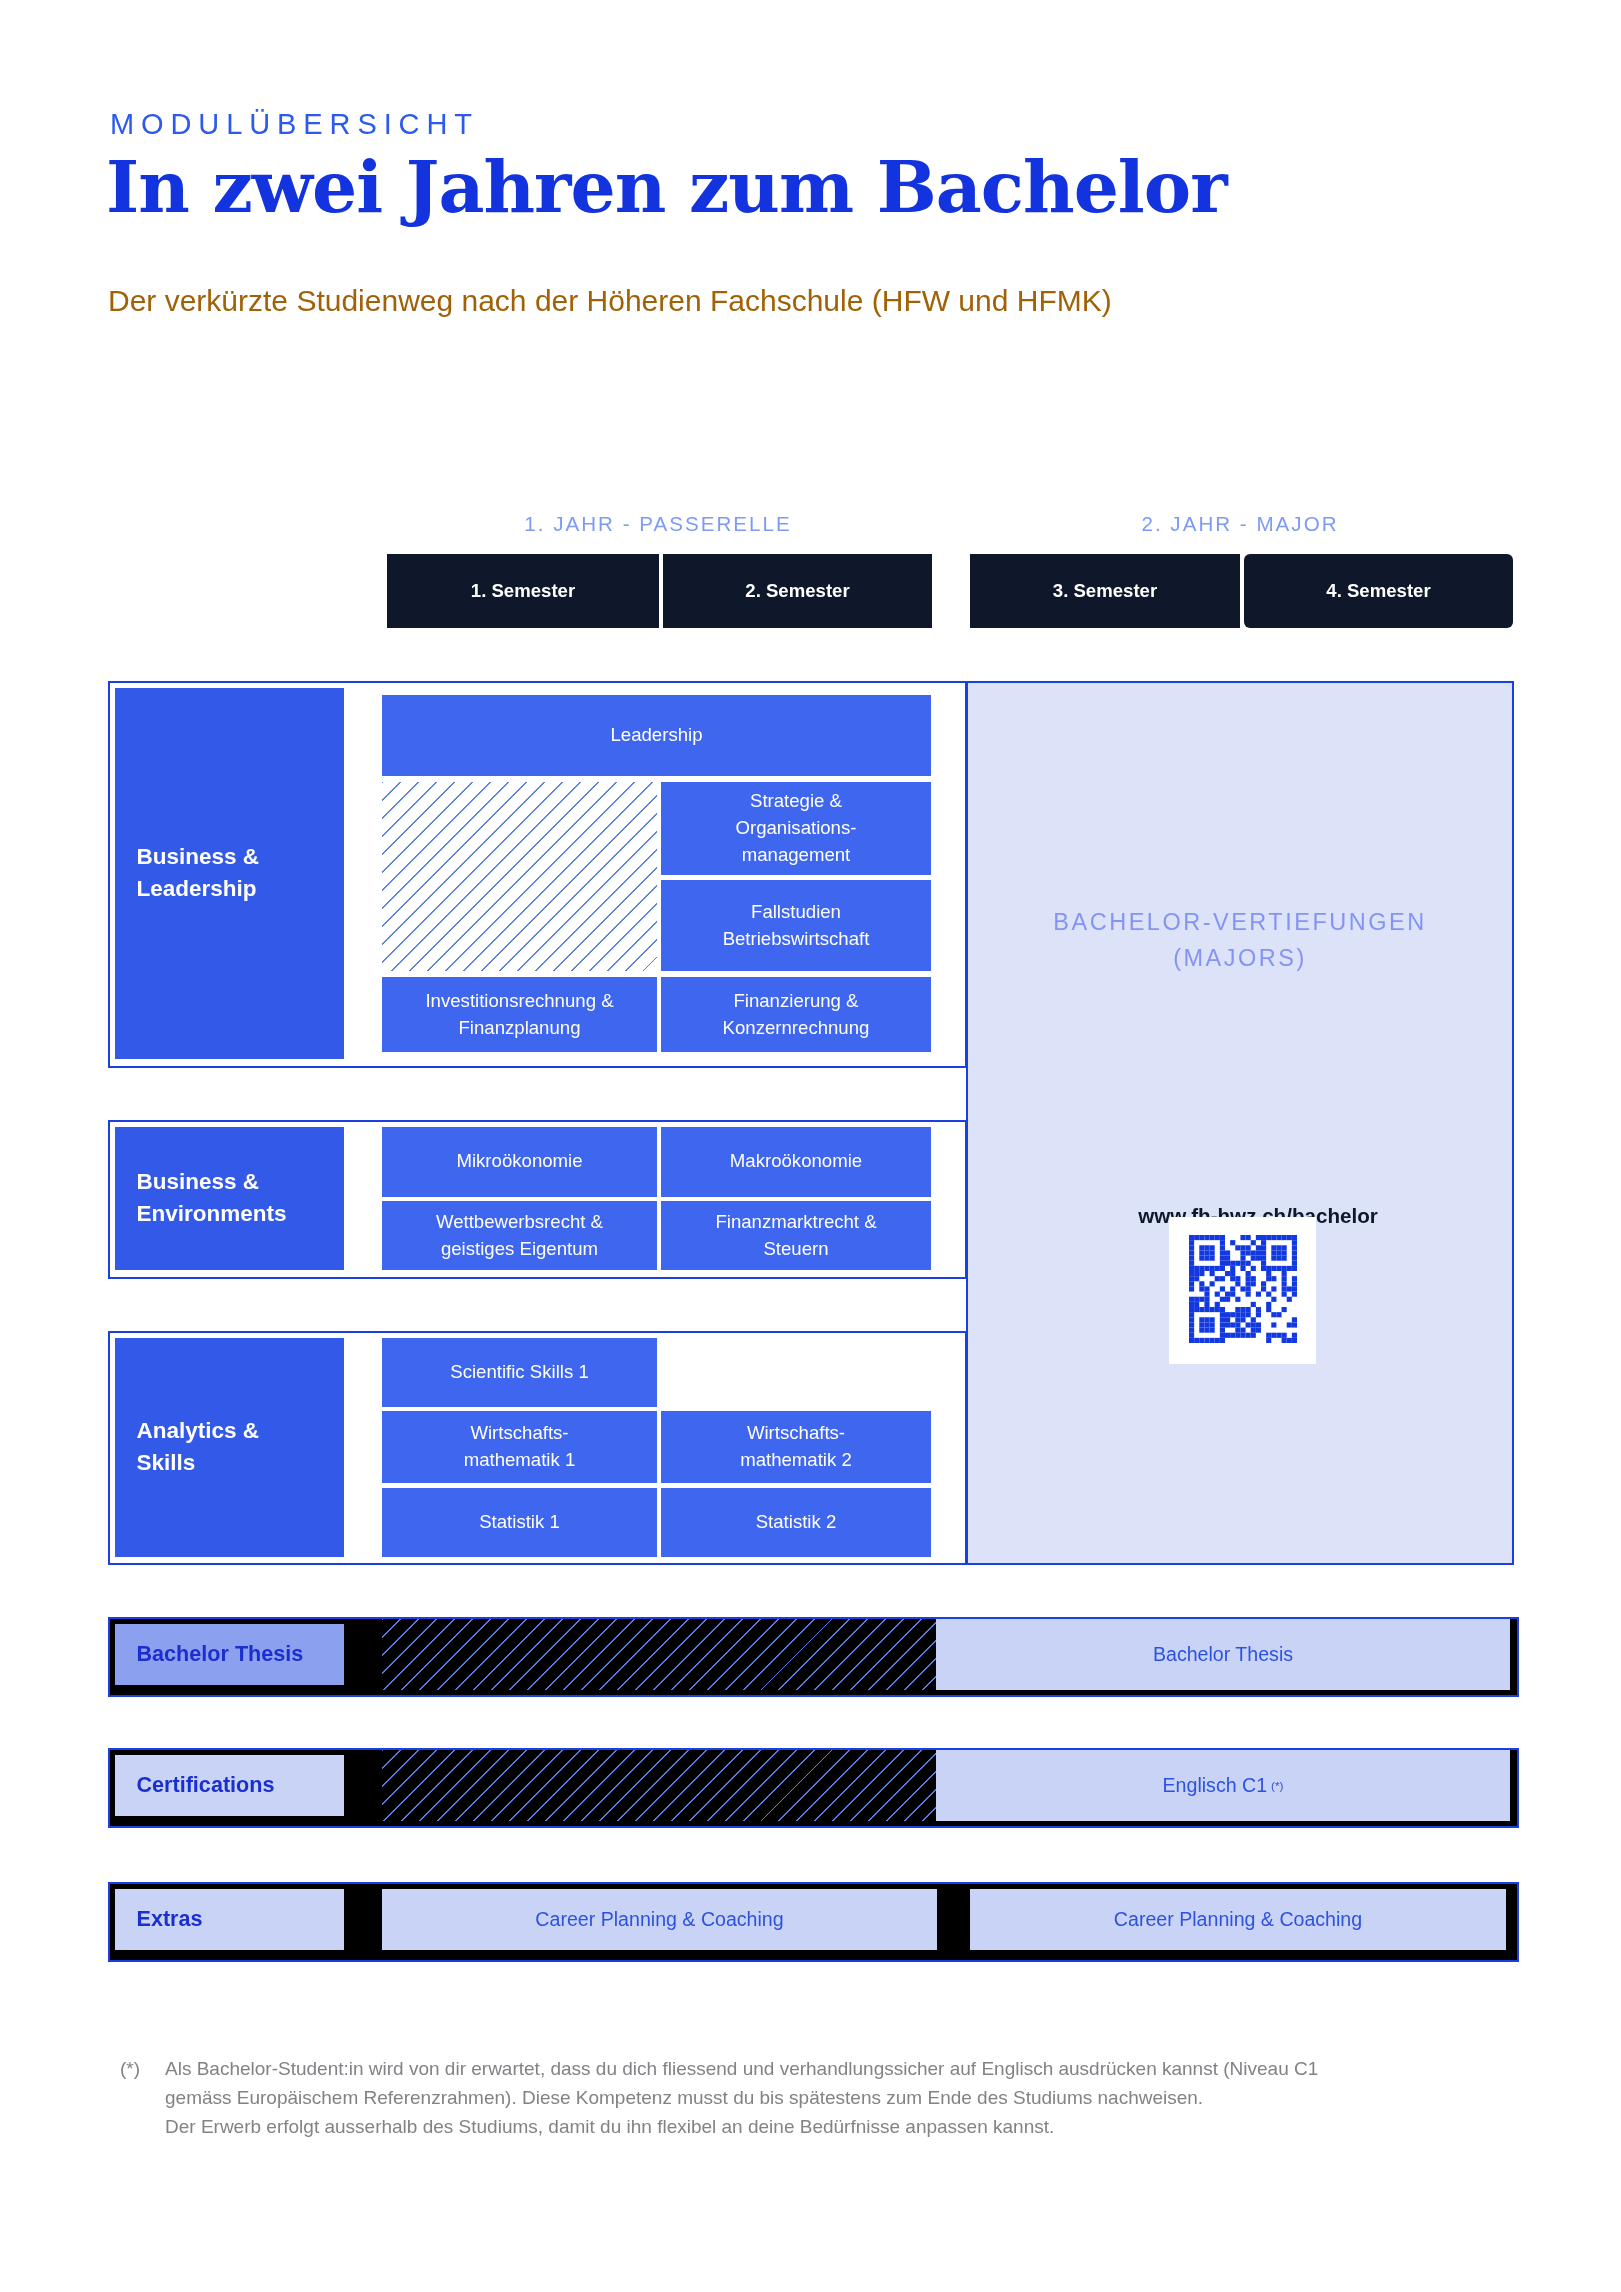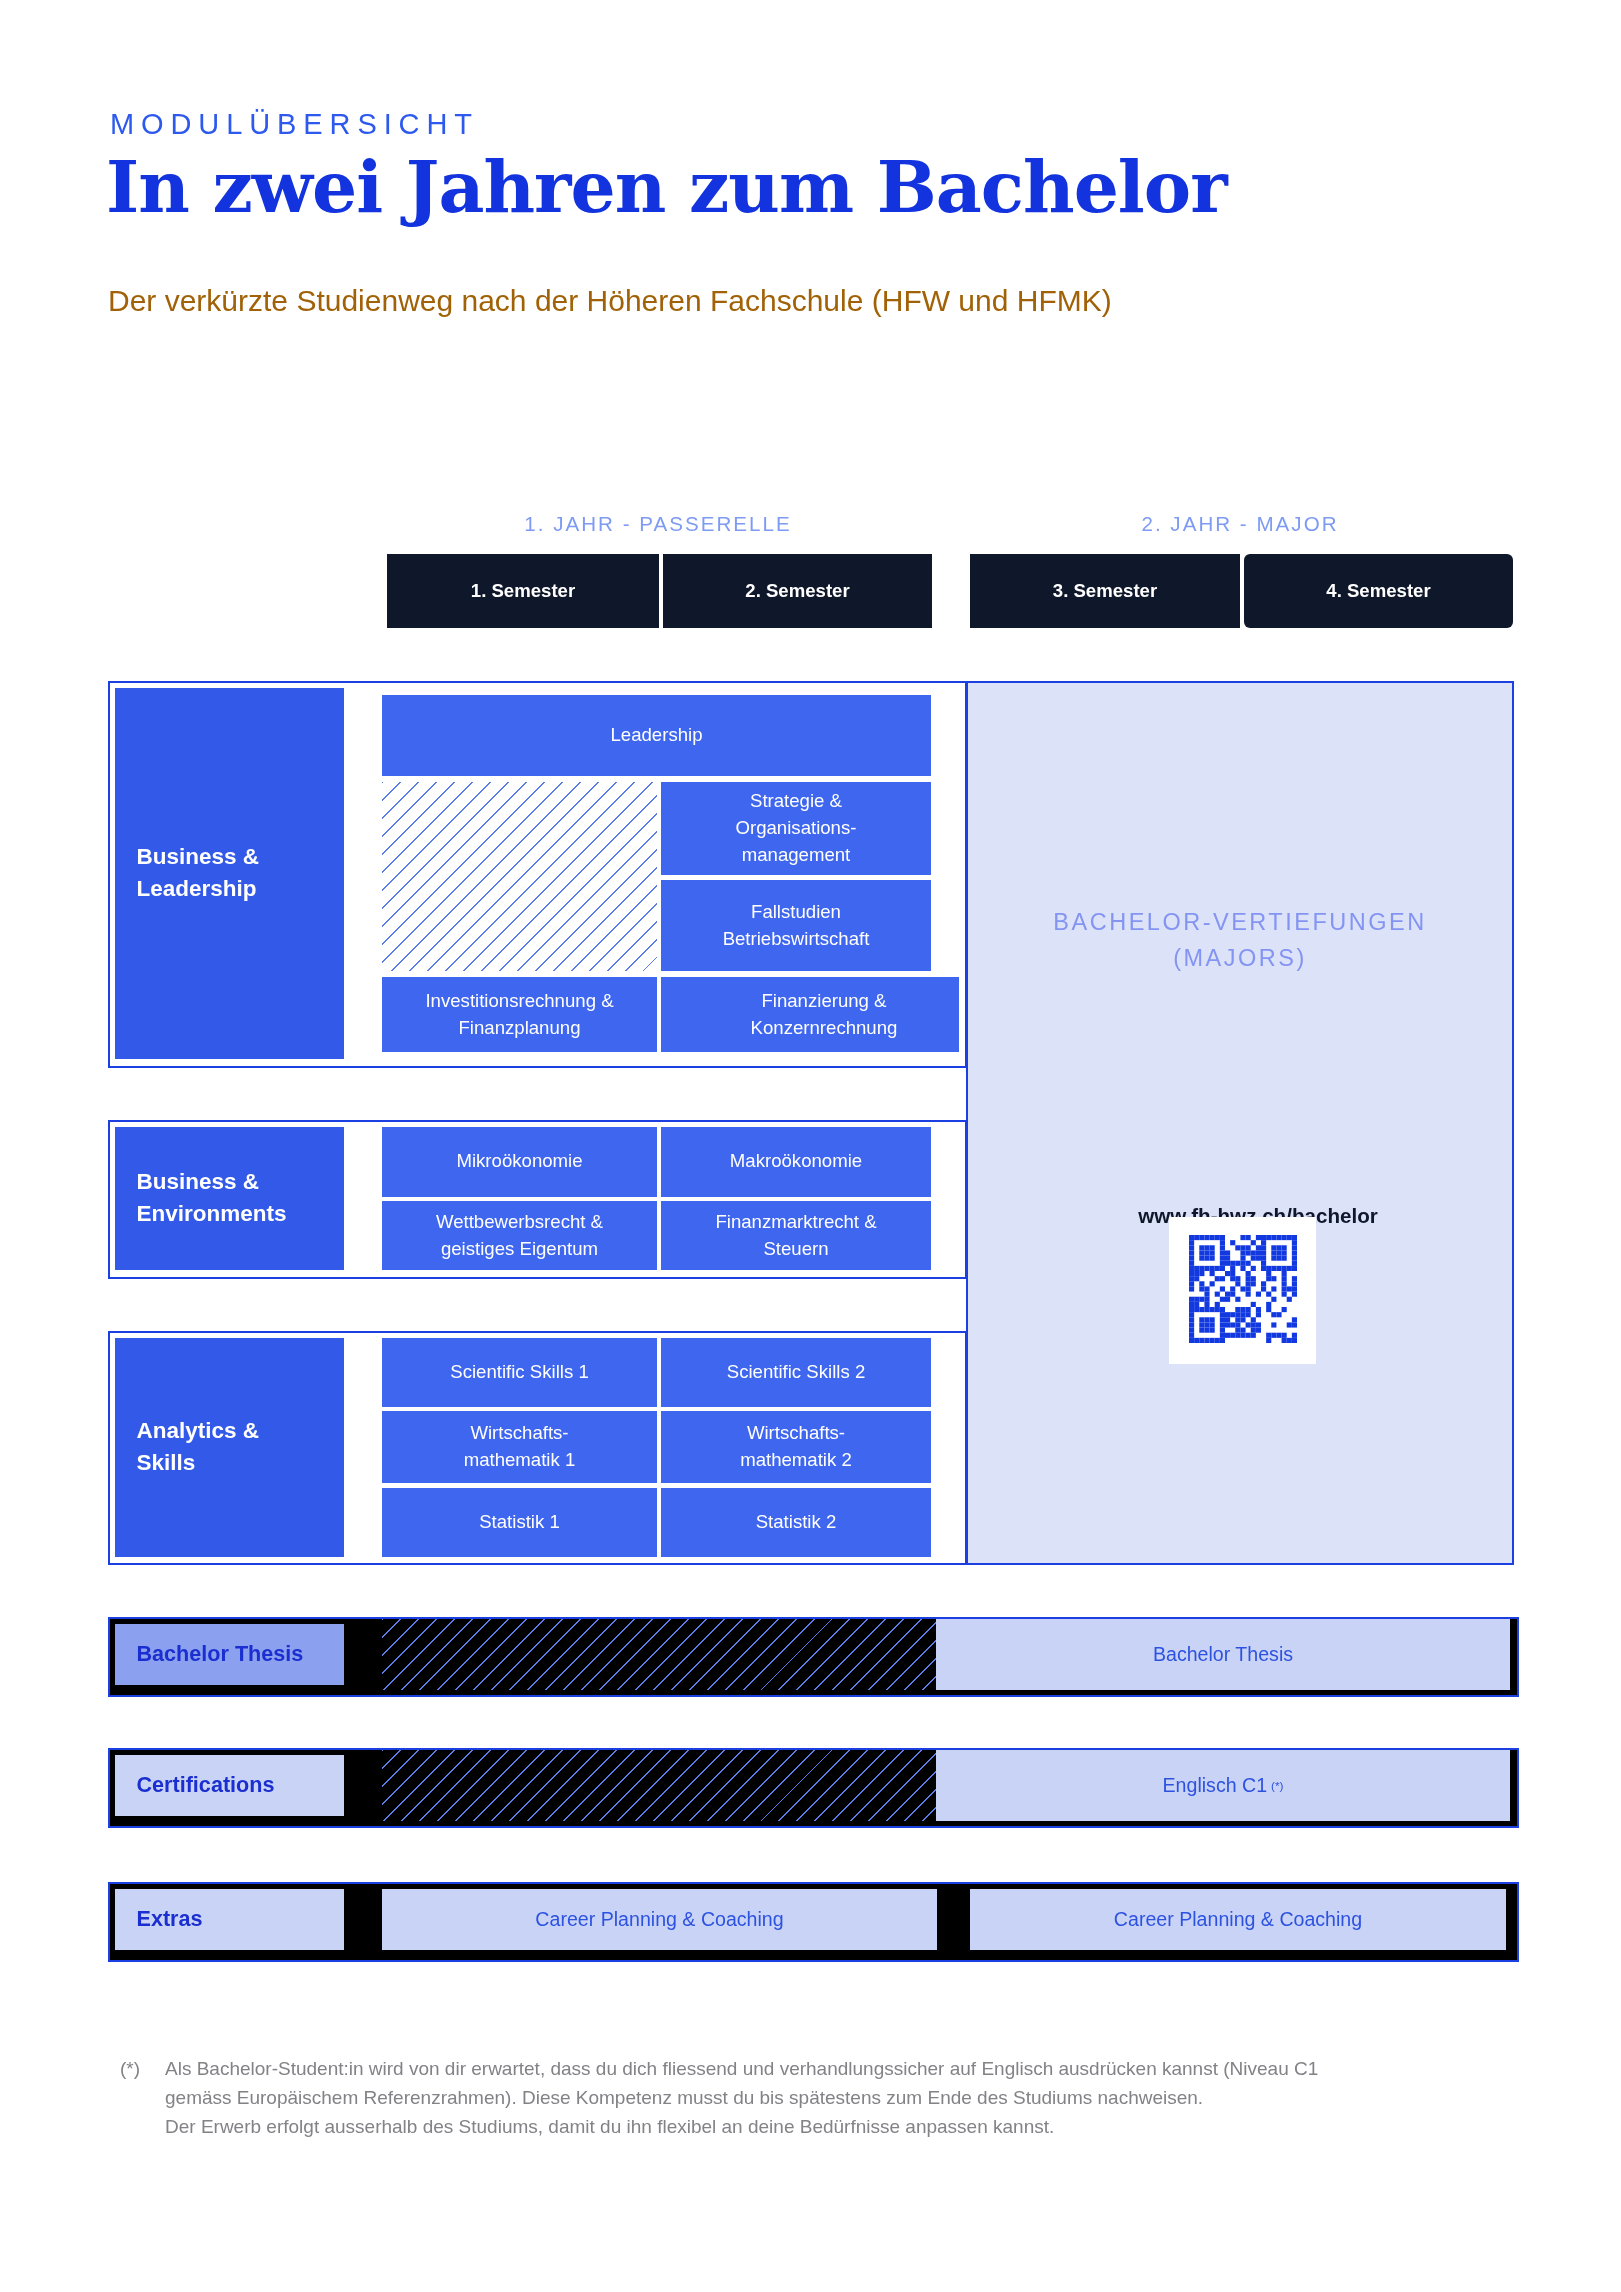--- a/index.html
+++ b/index.html
@@ -70,40 +70,39 @@
 Leadership</div>
     <div class="abs mod" style="left:272px;top:11.8px;width:549px;height:81px;">Leadership</div>
     <div class="abs hatch" style="left:272px;top:99px;width:275px;height:189px;"></div>
     <div class="abs mod preline" style="left:551px;top:99px;width:270px;height:93px;">Strategie &amp;
 Organisations-
 management</div>
     <div class="abs mod preline" style="left:551px;top:197px;width:270px;height:91px;">Fallstudien
 Betriebswirtschaft</div>
     <div class="abs mod preline" style="left:272px;top:294px;width:275px;height:75px;">Investitionsrechnung &amp;
 Finanzplanung</div>
-    <div class="abs mod preline" style="left:551px;top:294px;width:270px;height:75px;padding-left:28px;">Finanzierung &amp;
+    <div class="abs mod preline" style="left:551px;top:294px;width:270px;height:75px;">Finanzierung &amp;
 Konzernrechnung</div>
   </div>
 
   <div class="abs sec" style="left:108px;top:1120px;width:859px;height:159px;box-sizing:border-box;">
     <div class="abs label-box preline" style="left:4.9px;top:4.9px;width:229px;height:143px;">Business &amp;
 Environments</div>
     <div class="abs mod" style="left:272px;top:4.9px;width:275px;height:70px;">Mikroökonomie</div>
     <div class="abs mod" style="left:551px;top:4.9px;width:270px;height:70px;">Makroökonomie</div>
     <div class="abs mod preline" style="left:272px;top:79px;width:275px;height:69px;">Wettbewerbsrecht &amp;
 geistiges Eigentum</div>
     <div class="abs mod preline" style="left:551px;top:79px;width:270px;height:69px;">Finanzmarktrecht &amp;
 Steuern</div>
   </div>
 
   <div class="abs sec" style="left:108px;top:1331px;width:859px;height:234px;box-sizing:border-box;">
     <div class="abs label-box preline" style="left:4.9px;top:4.9px;width:229px;height:219px;">Analytics &amp;
 Skills</div>
     <div class="abs mod" style="left:272px;top:4.9px;width:275px;height:69px;">Scientific Skills 1</div>
-    <div class="abs mod" style="left:551px;top:4.9px;width:270px;height:69px;">Scientific Skills 2</div>
     <div class="abs mod preline" style="left:272px;top:78px;width:275px;height:72px;">Wirtschafts-
 mathematik 1</div>
     <div class="abs mod preline" style="left:551px;top:78px;width:270px;height:72px;">Wirtschafts-
 mathematik 2</div>
     <div class="abs mod" style="left:272px;top:155px;width:275px;height:69px;">Statistik 1</div>
     <div class="abs mod" style="left:551px;top:155px;width:270px;height:69px;">Statistik 2</div>
   </div>
 
   <div class="abs majors">
     <div class="abs majors-title preline">BACHELOR-VERTIEFUNGEN

